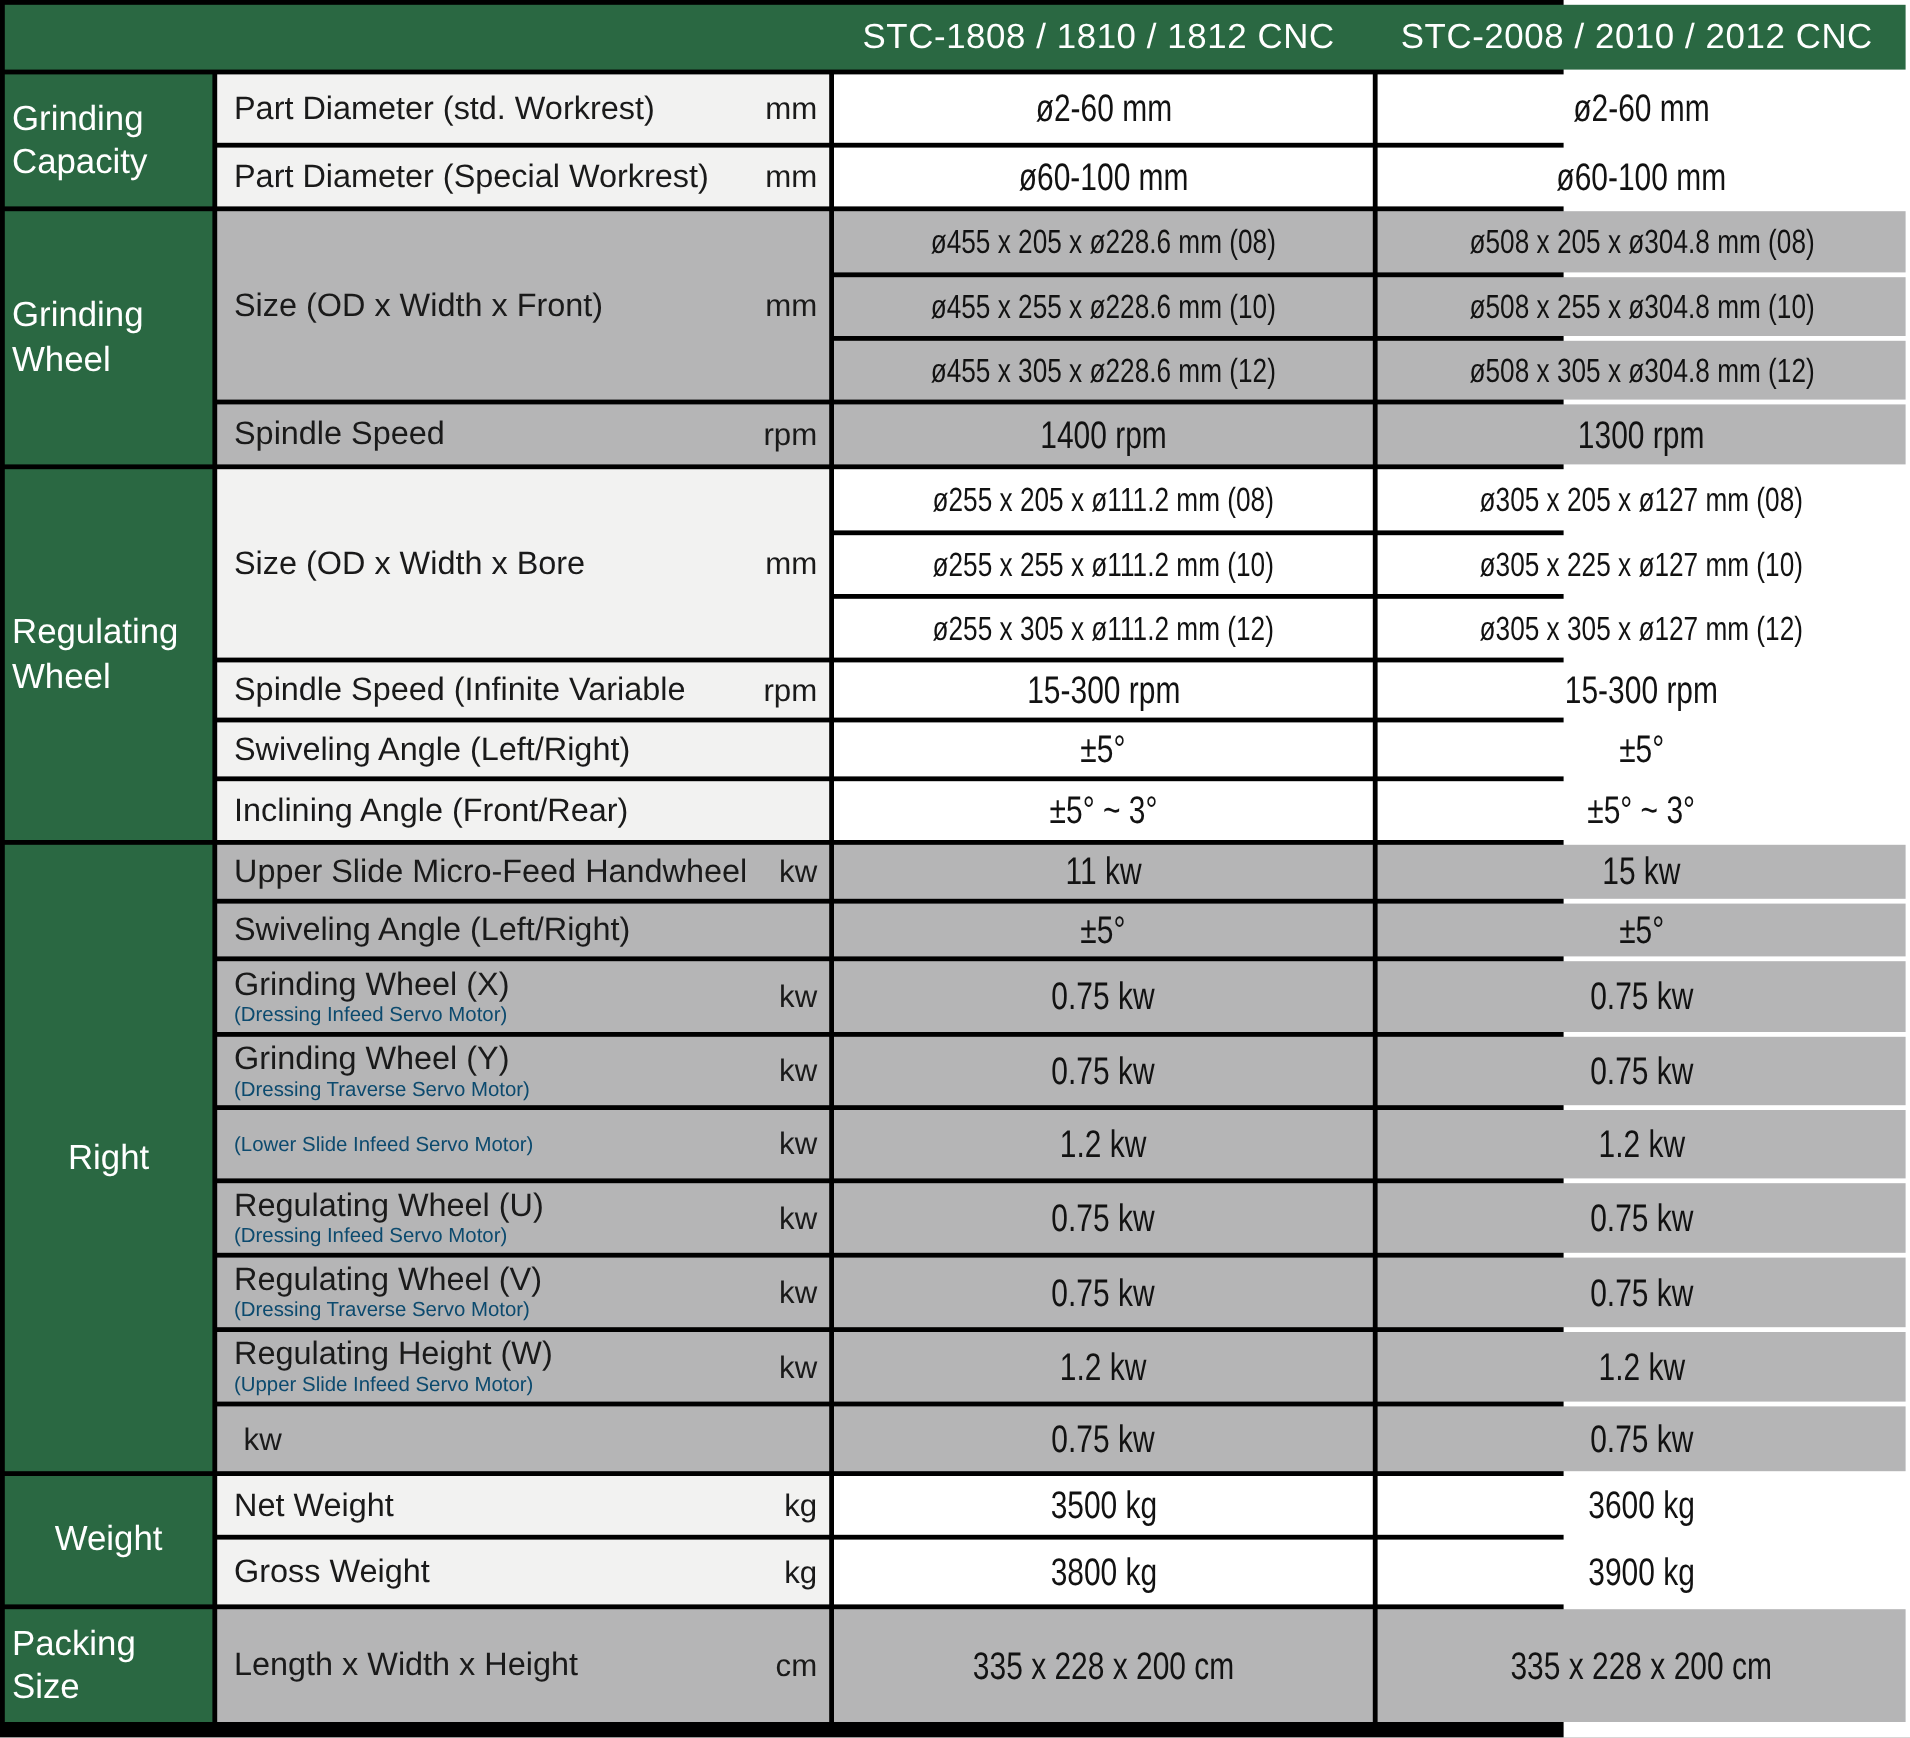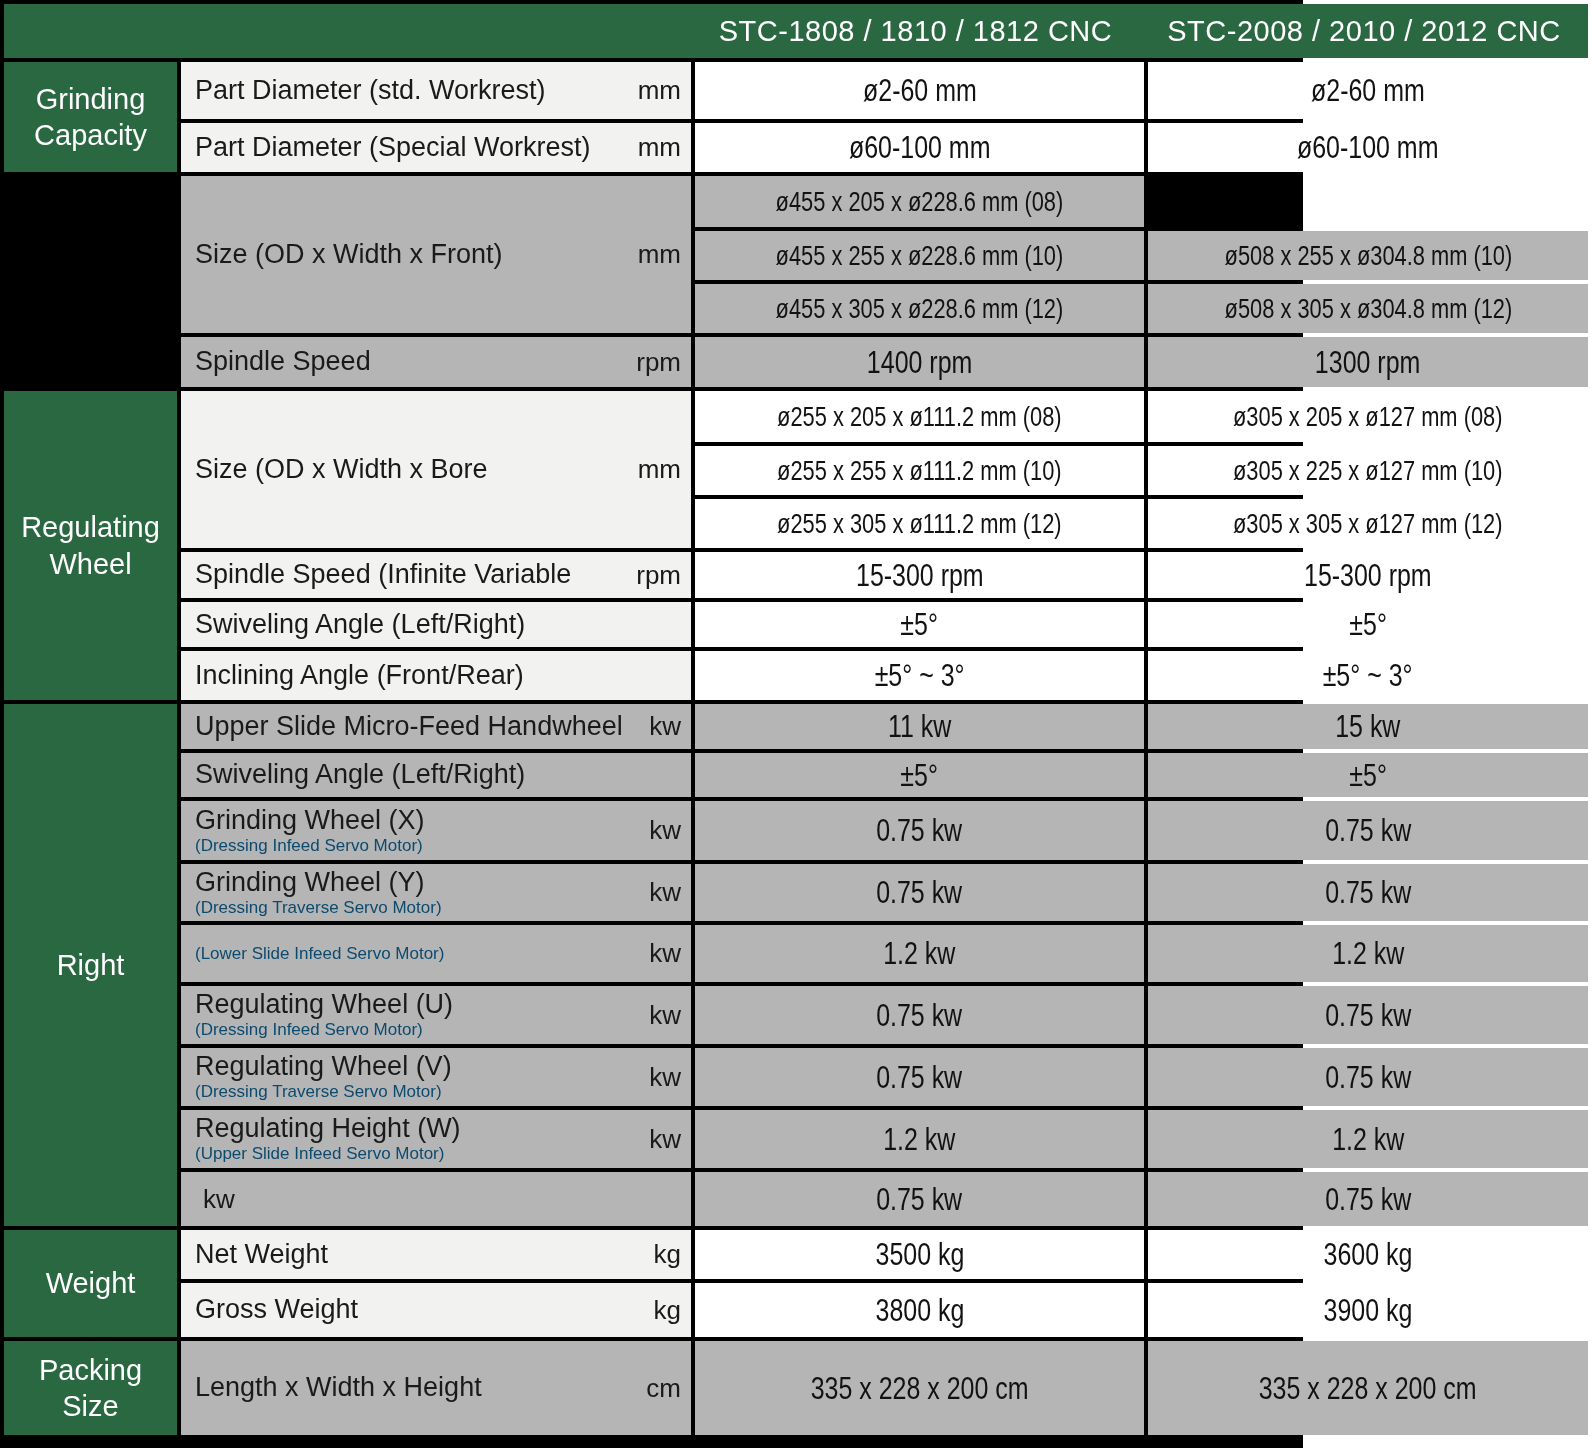--- a/index.html
+++ b/index.html
@@ -6,21 +6,21 @@
   .tbl{
     width:1303px;height:1448px;box-sizing:border-box;
     background:#000;display:grid;
     grid-template-columns:173px 510px 449px 440px;
     grid-template-rows:54px 57px 49px 51px 49px 49px 50px 51px 49px 49px 46px 45px 49px 45px 44px 59px 57px 57px 58px 58px 58px 54px 49px 54px 94px;
     gap:4px;padding:4px 4px 9px 4px;
     font-family:"Liberation Sans",sans-serif;color:#1a1a1a;
   }
   .hdr{grid-area:1/1/2/5;background:#2a6842;display:grid;grid-template-columns:687px 449px 1fr;align-items:center;}
   .hdr .ht{color:#fff;font-size:29px;letter-spacing:.5px;text-align:center;white-space:nowrap;}
-  .cat{background:#2a6842;color:#fff;display:flex;align-items:center;justify-content:center;text-align:center;font-size:29px;line-height:1.25;padding:0 6px;}
+  .cat{background:#2a6842;color:#fff;display:flex;align-items:center;justify-content:center;font-size:29px;line-height:1.25;padding:0 6px;}
   .p{background:#f2f2f1;display:flex;align-items:center;padding:0 10px 0 14px;}
   .p .lblwrap{flex:1;min-width:0;}
   .p .lbl{font-size:27px;line-height:1.1;}
   .p .sub{font-size:17px;line-height:1.15;color:#0c4a6e;}
   .p .unit{font-size:26px;margin-left:8px;white-space:nowrap;}
   .p.g{background:#b5b5b6;}
   .v{background:#fff;display:flex;align-items:center;justify-content:center;overflow:hidden;}
   .v.g{background:#b5b5b6;}
   .v .t{display:inline-block;transform:scaleX(.78);transform-origin:center;font-size:32px;color:#121212;white-space:nowrap;}
   .v.sm .t{font-size:28px;}
@@ -30,20 +30,21 @@
 
 <div class="tbl">
 
   <div class="hdr">
     <div></div>
     <div class="ht">STC-1808 / 1810 / 1812 CNC</div>
     <div class="ht">STC-2008 / 2010 / 2012 CNC</div>
   </div>
 
   <div class="cat" style="grid-area:2/1/4/2">Grinding Capacity</div>
+  <div class="cat" style="grid-area:4/1/8/2">Grinding Wheel</div>
   <div class="cat" style="grid-area:8/1/14/2">Regulating Wheel</div>
   <div class="cat" style="grid-area:14/1/23/2">Right</div>
   <div class="cat" style="grid-area:23/1/25/2">Weight</div>
   <div class="cat" style="grid-area:25/1/26/2">Packing Size</div>
 
   <div class="p" style="grid-area:2/2">
     <div class="lblwrap">
         <div class="lbl">Part Diameter (std. Workrest)</div>
       </div>
     <div class="unit">mm</div>
@@ -70,20 +71,23 @@
 
   <div class="p g" style="grid-area:4/2/7/3">
     <div class="lblwrap">
         <div class="lbl">Size (OD x Width x Front)</div>
       </div>
     <div class="unit">mm</div>
   </div>
   <div class="v g sm" style="grid-area:4/3">
       <span class="t">ø455 x 205 x ø228.6 mm (08)</span>
     </div>
+  <div class="v g sm" style="grid-area:4/4">
+      <span class="t">ø508 x 205 x ø304.8 mm (08)</span>
+    </div>
   <div class="v g sm" style="grid-area:5/3">
       <span class="t">ø455 x 255 x ø228.6 mm (10)</span>
     </div>
   <div class="v g sm" style="grid-area:5/4">
       <span class="t">ø508 x 255 x ø304.8 mm (10)</span>
     </div>
   <div class="v g sm" style="grid-area:6/3">
       <span class="t">ø455 x 305 x ø228.6 mm (12)</span>
     </div>
   <div class="v g sm" style="grid-area:6/4">

